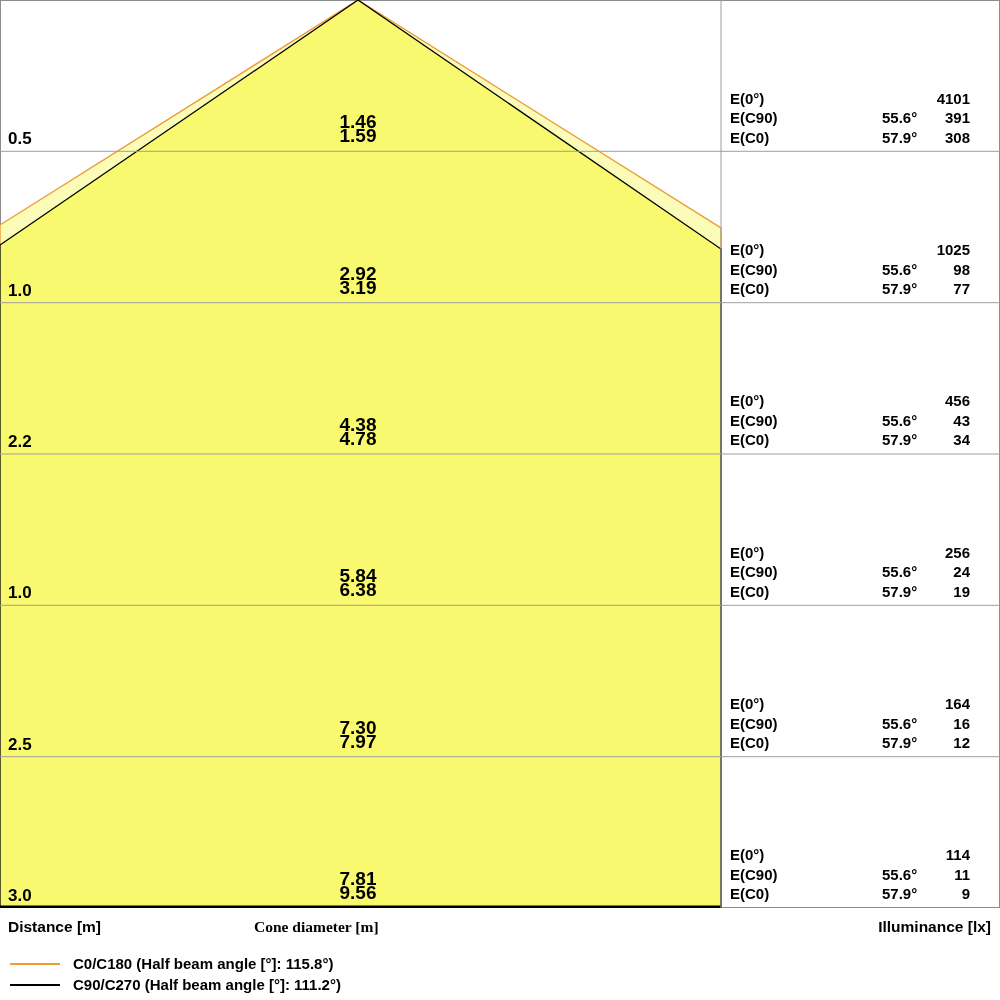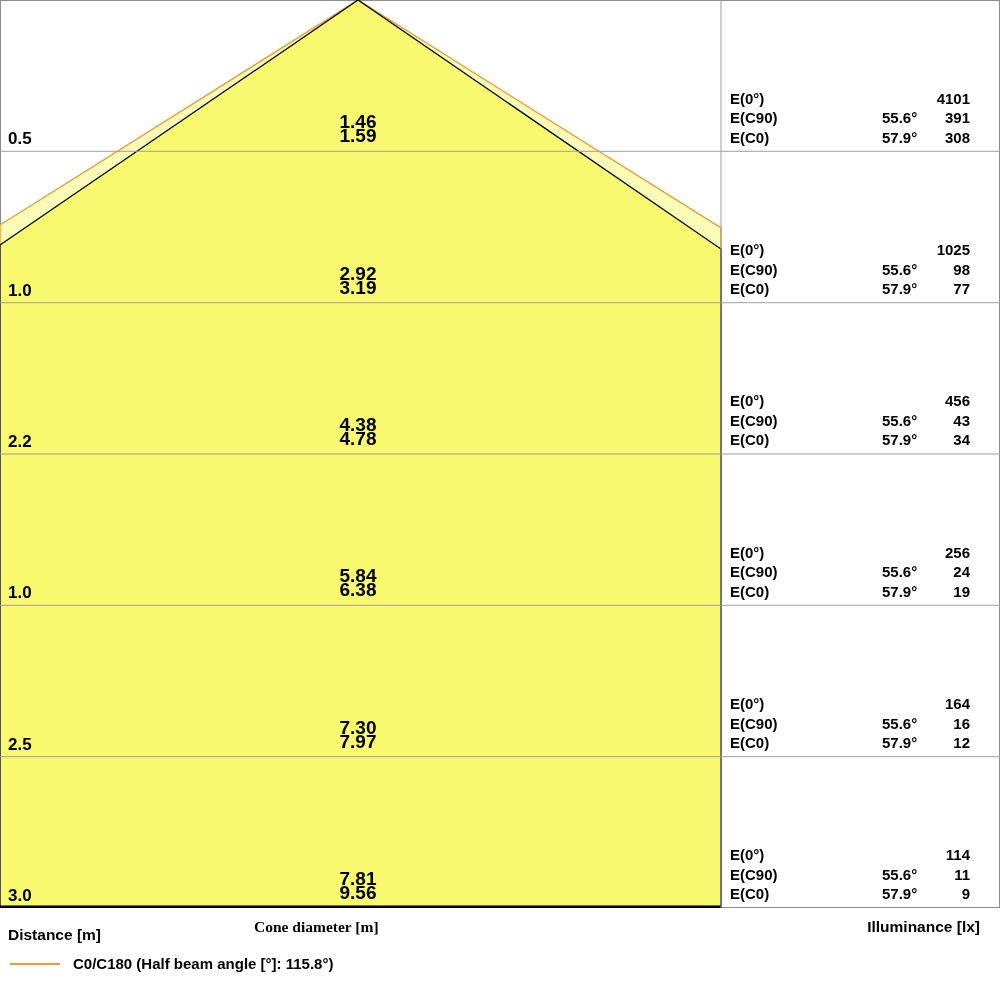--- a/index.html
+++ b/index.html
@@ -17,23 +17,23 @@
 
   .row{position:absolute;left:0;width:1000px;}
   .dist{position:absolute;left:8px;bottom:2px;font-size:17px;}
   .cone-vals{position:absolute;left:278px;width:160px;bottom:8px;text-align:center;font-size:19px;line-height:14px;}
   .etable{position:absolute;left:730px;right:30px;bottom:4px;font-size:15px;}
   .eline{display:grid;grid-template-columns:112px 1fr auto;line-height:19.5px;}
   .eangle{text-align:left;margin-left:40px;}
   .evalue{text-align:left;}
 
   .axis{position:absolute;top:915px;left:0;width:1000px;height:24px;font-size:15.5px;}
-  .axis .dlabel{position:absolute;left:8px;top:3px;margin-top:8px;}
+  .axis .dlabel{position:absolute;left:8px;top:3px;}
   .axis .clabel{position:absolute;left:254px;width:200px;text-align:left;top:3px;font-family:Liberation Serif, serif;}
-  .axis .ilabel{position:absolute;right:20px;top:3px;text-align:center;}
+  .axis .ilabel{position:absolute;right:9px;top:3px;text-align:center;}
 
   .legend{position:absolute;left:10px;top:953px;font-size:15px;}
   .legend-item{display:flex;align-items:center;height:21px;text-align:right;}
   .lswatch{width:50px;margin-right:13px;flex:0 0 auto;}
   .lswatch.c0{height:2px;background:#ED9B33;}
   .lswatch.c90{height:2px;background:#000;}
 </style>
 </head>
 <body>
 
@@ -207,15 +207,19 @@
     <div class="dlabel">Distance [m]</div>
     <div class="clabel">Cone diameter [m]</div>
     <div class="ilabel">Illuminance [lx]</div>
   </div>
 
   <div class="legend">
     <div class="legend-item">
       <div class="lswatch c0"></div>
       <div>C0/C180 (Half beam angle [°]: 115.8°)</div>
     </div>
+    <div class="legend-item">
+      <div class="lswatch c90"></div>
+      <div>C90/C270 (Half beam angle [°]: 111.2°)</div>
+    </div>
   </div>
 
 </div>
 
 </body></html>

